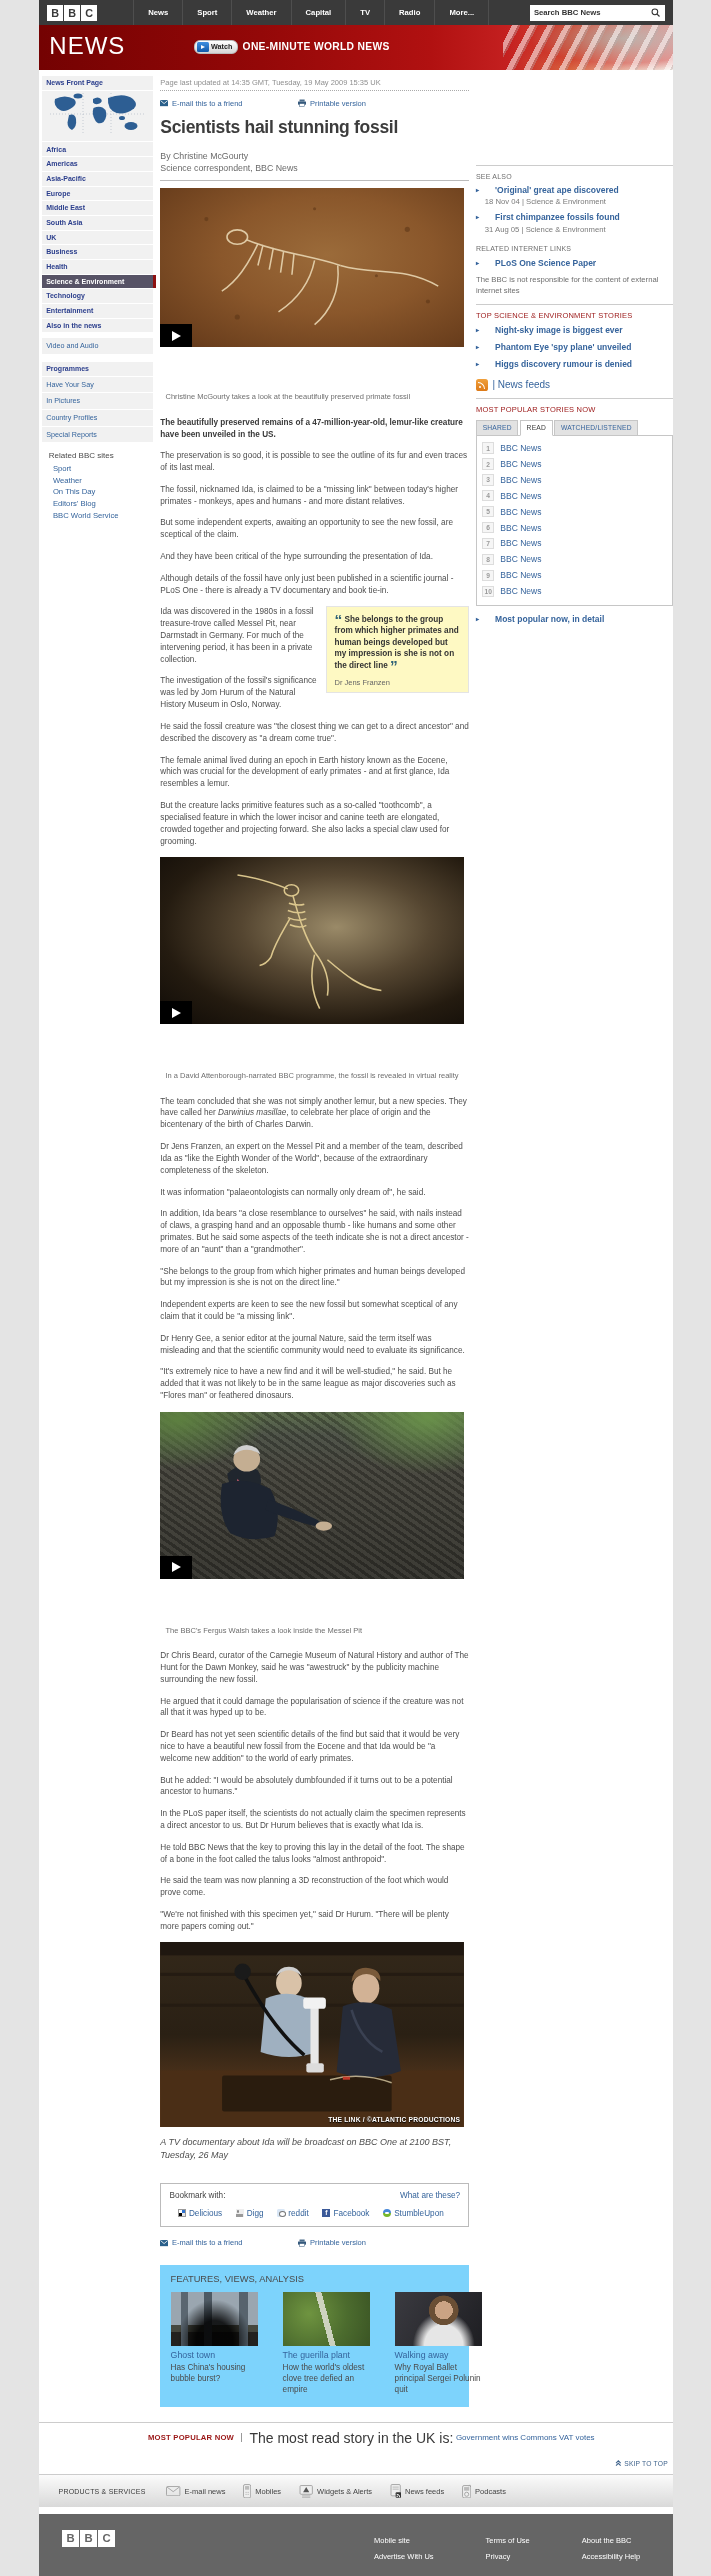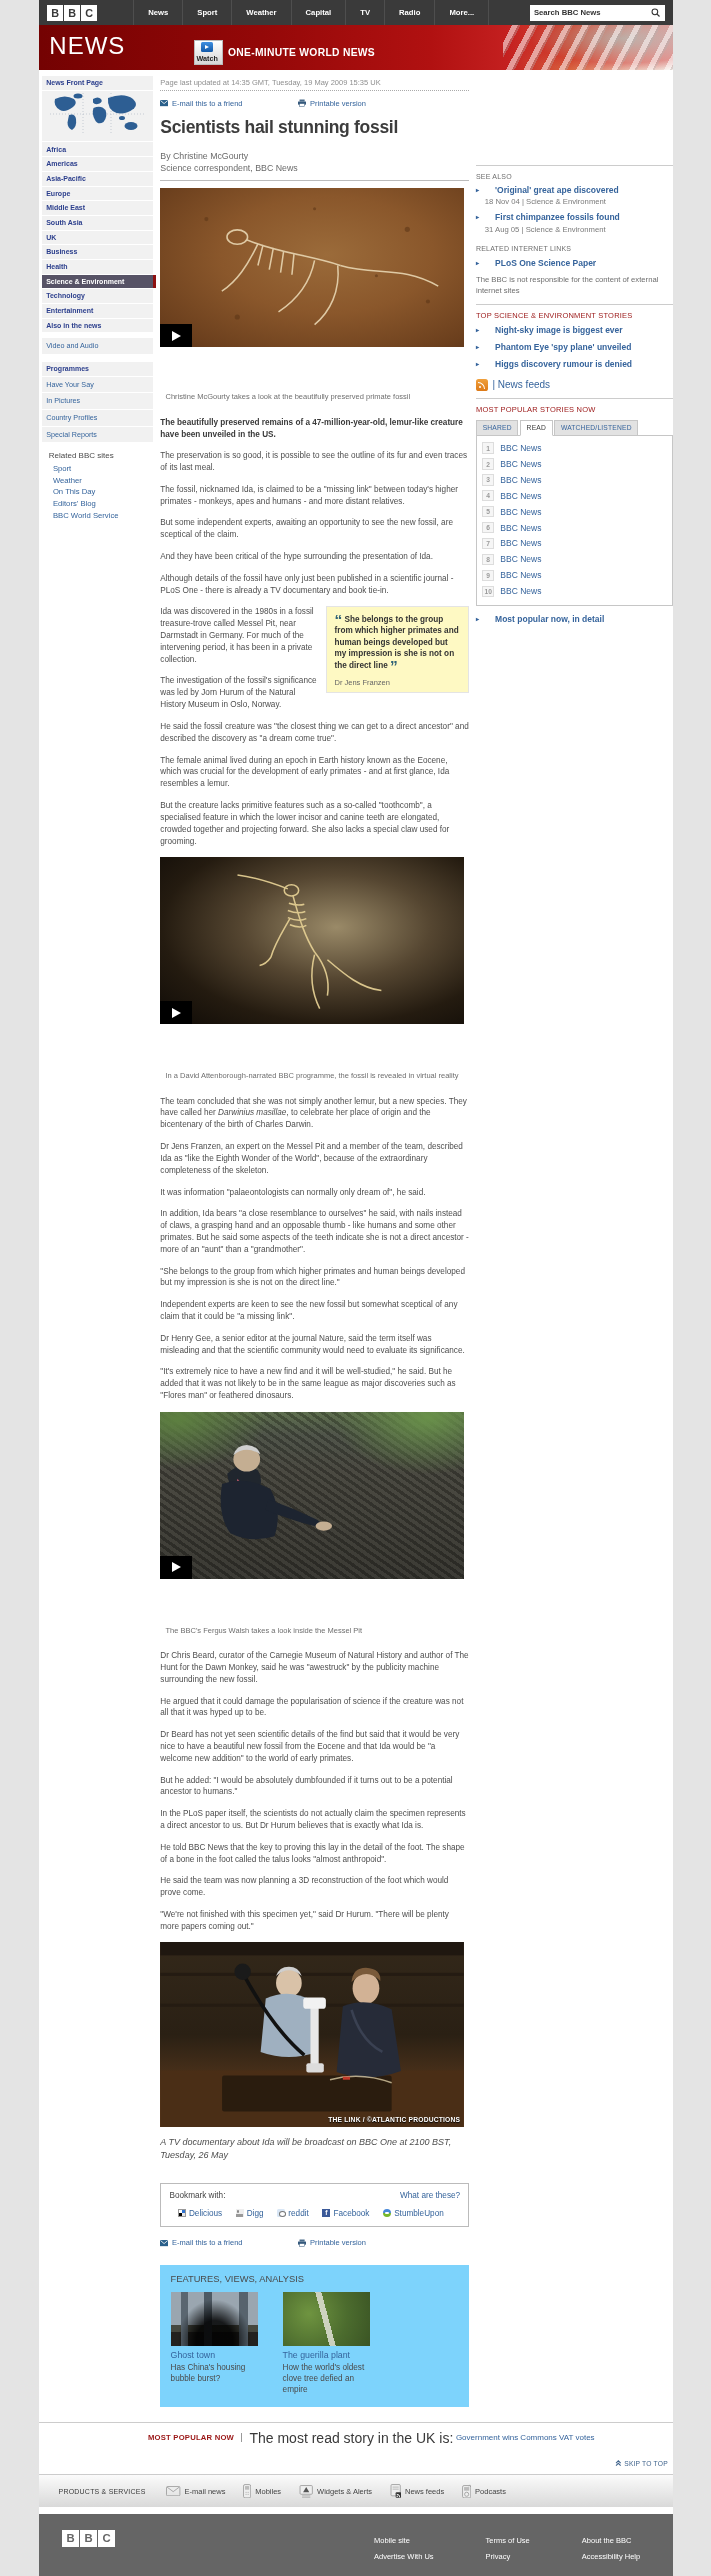--- a/index.html
+++ b/index.html
@@ -23,22 +23,22 @@
 
   
   .banner { height:45px; background:linear-gradient(90deg,#740202 0%,#940808 35%,#b11111 62%,#c42020 74%,#d8633f 84%,#eccaba 93%,#f2e7e2 100%); position:relative; overflow:hidden; }
   .banner .swirl { position:absolute; right:0; top:0; width:170px; height:45px;
     background:
       repeating-linear-gradient(118deg, rgba(255,255,255,0) 0 8.2px, rgba(255,255,255,.55) 8.2px 13.4px, rgba(180,180,180,.35) 13.4px 15.5px),
       radial-gradient(ellipse at 70% 30%, rgba(160,160,160,.6) 0%, rgba(200,30,30,.4) 55%, transparent 75%);
   }
   .brand { position:absolute; left:10.3px; top:7.2px; color:#fff; font-size:24px; letter-spacing:1px; }
   .watch-area { position:absolute; left:155px; top:15px; display:flex; align-items:center; gap:4.6px; }
-  .watch-btn { background:linear-gradient(#ffffff,#d6d6d6); border-radius:0; border:0.5px solid #bbb;
-    padding:1px 4.6px 1px 1.5px; display:flex; align-items:center; gap:2.6px; font-weight:bold; color:#222; font-size:7.2px;flex-direction:column; }
+  .watch-btn { background:linear-gradient(#ffffff,#d6d6d6); border-radius:6px; border:0.5px solid #bbb;
+    padding:1px 4.6px 1px 1.5px; display:flex; align-items:center; gap:2.6px; font-weight:bold; color:#222; font-size:7.2px; }
   .watch-play { width:12px; height:9.8px; background:linear-gradient(#3f8fe0,#1158a8); border-radius:1.5px;
     display:flex; align-items:center; justify-content:center; }
   .watch-play i { display:block; width:0; height:0; border-top:2.6px solid transparent;
     border-bottom:2.6px solid transparent; border-left:4.1px solid #fff; }
   .watch-text { color:#fff; font-weight:bold; font-size:10.3px; letter-spacing:0.3px; }
 
   
   .main { display:flex; padding-top:6.2px; }
   .sidebar { width:111px; margin-left:2.6px; flex:none; font-size:7px; }
   .article { width:309px; margin-left:7.7px; flex:none; }
@@ -493,20 +493,25 @@
         <div class="f-row">
           <div class="f-item">
             <div class="f-thumb t-ghost"></div>
             <a class="f-title">Ghost town</a>
             <div class="f-desc">Has China's housing bubble burst?</div>
           </div>
           <div class="f-item">
             <div class="f-thumb t-plant"></div>
             <a class="f-title">The guerilla plant</a>
             <div class="f-desc">How the world's oldest clove tree defied an empire</div>
+          </div>
+          <div class="f-item">
+            <div class="f-thumb t-walk"></div>
+            <a class="f-title">Walking away</a>
+            <div class="f-desc">Why Royal Ballet principal Sergei Polunin quit</div>
           </div>
         </div>
       </div>
     </div>
 
     <div class="rightcol">
       <div class="rc-rule"></div>
       <div class="rc-head">SEE ALSO</div>
       <div class="rc-item">
         <a class="rc-link">

